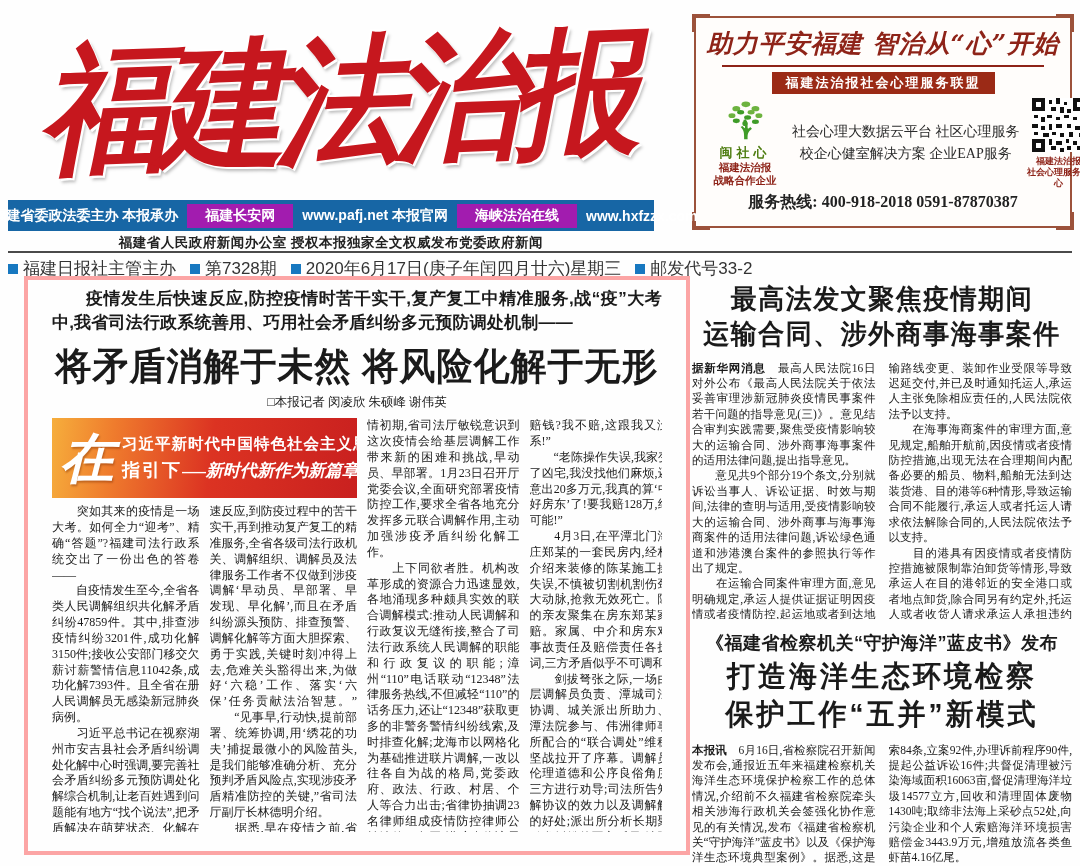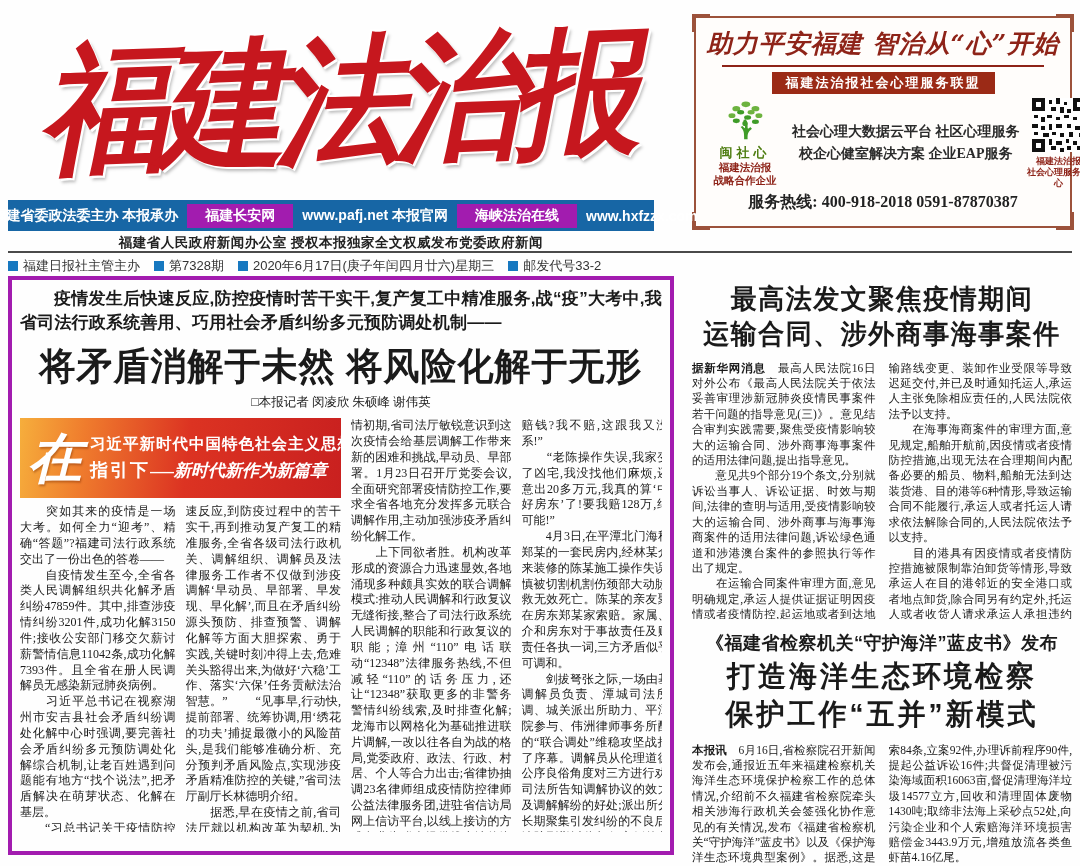--- a/index.html
+++ b/index.html
@@ -27,41 +27,41 @@
             color:#8e2318;letter-spacing:1px;font-family:"DejaVu Serif",serif;white-space:nowrap;}
   .ad-divider{width:86%;margin:5px auto 5px;border-top:2px solid #8e2318;}
   .ad-badge-wrap{text-align:center;}
   .ad-badge{display:inline-block;background:#9b2a16;color:#fff;font-size:13px;font-weight:bold;
             padding:2px 14px;letter-spacing:2px;}
   .ad-row{display:flex;align-items:center;gap:6px;padding:4px 8px 0 8px;}
   .ad-logo-col{width:82px;text-align:center;line-height:1.25;flex:none;}
   .ad-logo-name{color:#4d7c0f;font-size:13px;font-weight:bold;letter-spacing:4px;}
   .ad-logo-sub{color:#8e2318;font-size:10.5px;font-weight:bold;}
   .ad-lines{flex:1;text-align:center;}
-  .ad-line{font-size:14px;font-weight:bold;color:#2b2b2b;line-height:1.62;white-space:nowrap;}
+  .ad-line{font-size:14px;font-weight:normal;color:#2b2b2b;line-height:1.62;white-space:nowrap;}
   .ad-qr-col{width:66px;text-align:center;flex:none;line-height:1.2;}
   .ad-qr-caption{font-size:9px;font-weight:bold;color:#8e2318;}
   .ad-hotline{text-align:center;font-size:16px;font-weight:bold;color:#222;margin-top:3px;}
 
   
   .blue-bar{position:absolute;left:8px;top:200px;width:646px;height:31px;background:#1766a5;
             display:flex;align-items:center;justify-content:center;gap:9px;color:#fff;
             font-weight:bold;font-size:14px;box-sizing:border-box;white-space:nowrap;}
   .blue-bar .chip{background:#a21caf;padding:3px 18px;}
   .auth-line{position:absolute;left:8px;top:234px;width:646px;text-align:center;
              font-size:13.5px;font-weight:bold;color:#222;letter-spacing:.5px;}
   .top-rule{position:absolute;left:8px;top:251px;width:1064px;border-top:2px solid #4a4a4a;}
   .dateline{position:absolute;left:8px;top:257px;width:1064px;display:flex;gap:14px;
-            font-size:13px;color:#333;align-items:center;white-space:nowrap;}
+            font-size:17px;color:#333;align-items:center;white-space:nowrap;}
   .dl-item{display:flex;align-items:center;gap:5px;}
   .dl-sq{width:10px;height:10px;background:#1778c0;display:inline-block;flex:none;}
 
   
-  .main-box{position:absolute;left:8px;top:276px;width:666px;height:579px;
-            border:4px solid #a21caf;box-sizing:border-box;padding:7px 8px 4px;overflow:hidden;}
+  .main-box{position:absolute;left:24px;top:276px;width:666px;height:579px;
+            border:4px solid #fca5a5;box-sizing:border-box;padding:7px 24px 4px;overflow:hidden;}
   .kicker{font-size:17px;font-weight:bold;line-height:1.42;text-align:justify;
           text-indent:2em;letter-spacing:.2px;}
   .headline{font-size:36px;font-weight:900;text-align:center;letter-spacing:1px;
             margin:7px 0 3px;white-space:nowrap;transform:scaleY(1.05);}
   .byline{text-align:center;font-size:12.5px;color:#222;margin-bottom:7px;}
   .article-body{display:flex;gap:10px;height:414px;overflow:hidden;
                 font-size:12px;line-height:1.32;text-align:justify;}
   .left-half{width:50%;display:flex;flex-direction:column;flex:none;}
   .banner{height:80px;flex:none;margin-bottom:6px;position:relative;overflow:hidden;
           background:linear-gradient(97deg,#f6ae3c 0%,#ef7c2d 20%,#dc3322 52%,#c9201f 100%);

